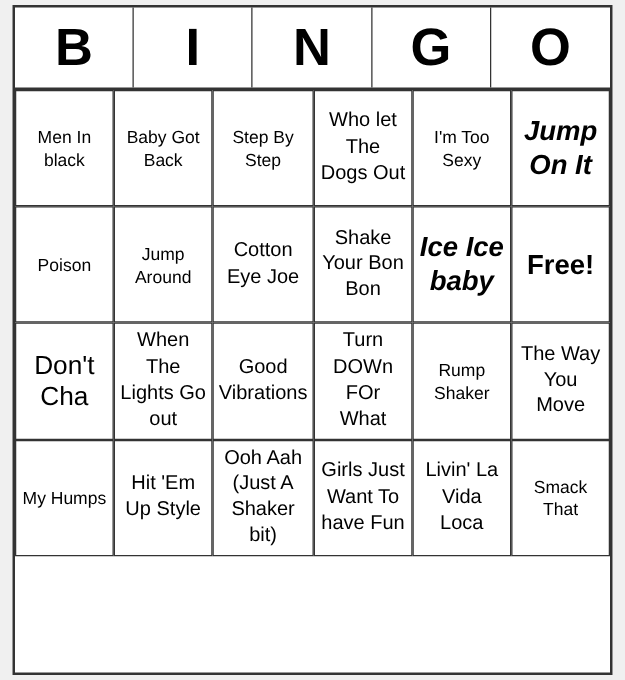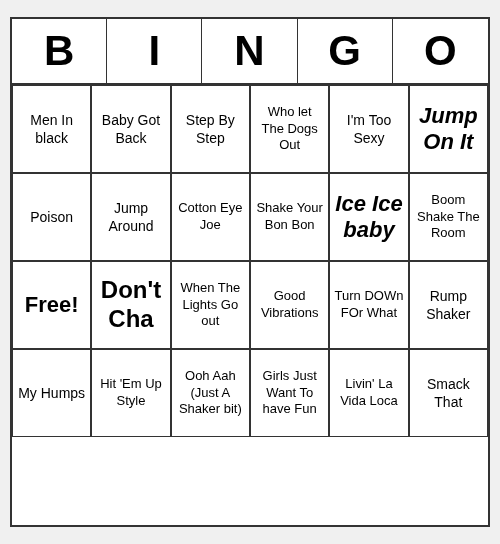--- a/index.html
+++ b/index.html
@@ -41,36 +41,36 @@
       border: 1px solid #333;
       min-height: 88px;
       display: flex;
       align-items: center;
       justify-content: center;
       text-align: center;
       padding: 4px;
       font-family: Arial, sans-serif;
     }
     .bingo-cell.small-text {
-      font-size: 13px;
+      font-size: 16px;
       line-height: 1.3;
     }
     .bingo-cell.medium-text {
       font-size: 14px;
       line-height: 1.3;
     }
     .bingo-cell.large-text {
       font-size: 22px;
       font-weight: bold;
       line-height: 1.2;
       font-style: italic;
     }
     .bingo-cell.xlarge-text {
-      font-size: 24px;
-      font-weight: bold;
+      font-size: 21px;
+      font-weight: normal;
       line-height: 1.2;
     }
     .bingo-cell.free {
       font-size: 22px;
       font-weight: bold;
     }
   </style>
 </head>
 <body>
 
@@ -87,27 +87,27 @@
       <div class="bingo-cell medium-text">Baby Got Back</div>
       <div class="bingo-cell medium-text">Step By Step</div>
       <div class="bingo-cell small-text">Who let The Dogs Out</div>
       <div class="bingo-cell medium-text">I'm Too Sexy</div>
       <div class="bingo-cell large-text">Jump On It</div>
       <div class="bingo-cell medium-text">Poison</div>
       <div class="bingo-cell medium-text">Jump Around</div>
       <div class="bingo-cell small-text">Cotton Eye Joe</div>
       <div class="bingo-cell small-text">Shake Your Bon Bon</div>
       <div class="bingo-cell large-text">Ice Ice baby</div>
-      <div class="bingo-cell small-text">Boom Shake The Room</div>
       <div class="bingo-cell free">Free!</div>
       <div class="bingo-cell xlarge-text">Don't Cha</div>
       <div class="bingo-cell small-text">When The Lights Go out</div>
       <div class="bingo-cell small-text">Good Vibrations</div>
       <div class="bingo-cell small-text">Turn DOWn FOr What</div>
       <div class="bingo-cell medium-text">Rump Shaker</div>
+      <div class="bingo-cell small-text">The Way You Move</div>
       <div class="bingo-cell medium-text">My Humps</div>
       <div class="bingo-cell small-text">Hit 'Em Up Style</div>
       <div class="bingo-cell small-text">Ooh Aah (Just A Shaker bit)</div>
       <div class="bingo-cell small-text">Girls Just Want To have Fun</div>
       <div class="bingo-cell small-text">Livin' La Vida Loca</div>
       <div class="bingo-cell medium-text">Smack That</div>
     </div>
 </div>
 
 </body></html>

